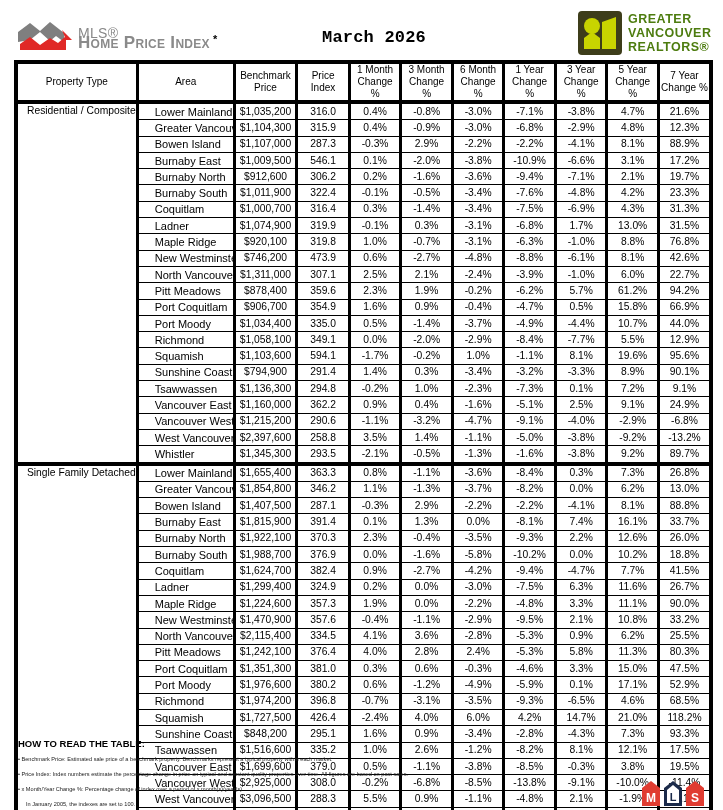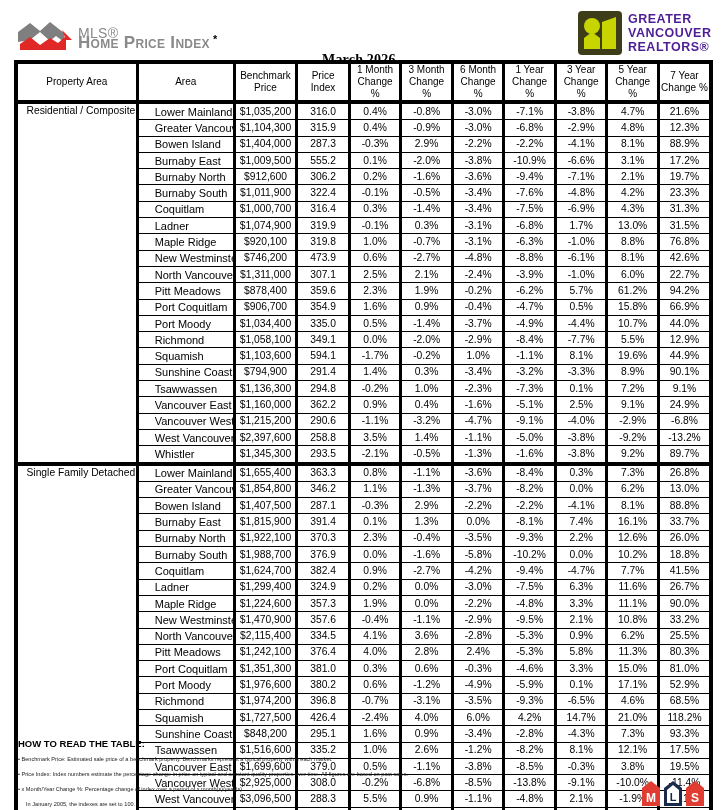--- a/index.html
+++ b/index.html
@@ -3,30 +3,30 @@
 <meta charset="utf-8">
 <style>
   html, body { margin:0; padding:0; background:#fff; }
   body { width:723px; height:810px; position:relative; overflow:hidden; font-family:"Liberation Sans", sans-serif; color:#000; }
   .header { position:absolute; left:0; top:0; width:723px; height:62px; }
   .hpi-logo { position:absolute; left:18px; top:20px; width:215px; height:32px; }
   .hpi-logo svg { position:absolute; left:0; top:0; }
   .hpi-mls { position:absolute; left:60px; top:5px; font-size:14px; color:#888; letter-spacing:0.3px; }
   .hpi-text { position:absolute; left:60px; top:13px; font-size:17px; color:#8a8a8a; font-weight:bold; letter-spacing:0.3px; font-variant:small-caps; white-space:nowrap; }
   .hpi-star { font-size:11px; color:#000; vertical-align:top; margin-left:3px; }
-  .title { position:absolute; left:322px; top:28px; font-size:14px; font-weight:900; font-family:Liberation Serif, serif; letter-spacing:0.2px;margin-top:24px; }
+  .title { position:absolute; left:322px; top:28px; font-size:17px; font-weight:900; font-family:Liberation Mono, monospace; letter-spacing:0.2px; }
   .gvr-logo { position:absolute; left:578px; top:11px; width:135px; height:44px; }
   .gvr-box { position:absolute; left:0; top:0; width:44px; height:44px; background:#3d3d1a; border-radius:4px; }
-  .gvr-text { position:absolute; left:50px; top:1px; font-size:12.5px; line-height:14px; font-weight:bold; color:#4c1d95; letter-spacing:0.5px; }
+  .gvr-text { position:absolute; left:50px; top:1px; font-size:12.5px; line-height:14px; font-weight:bold; color:#4d7c0f; letter-spacing:0.5px; }
 
   table.hpi { position:absolute; left:14px; top:60px; width:699px; border-collapse:collapse; border:4px solid #000; table-layout:fixed; }
   table.hpi th { font-weight:normal; font-size:10px; line-height:12px; border:3px solid #000; border-top:none; height:33px; text-align:center; padding:0 1px; }
   table.hpi th:first-child { border-left:none; }
   table.hpi td { font-size:10.3px; height:15.3px; line-height:14px; padding:0; border-left:3px solid #000; border-right:2px solid #000; border-bottom:1px solid #000; border-top:1px solid #000; text-align:center; white-space:nowrap; overflow:hidden; }
-  table.hpi td.ptype { text-align:center; vertical-align:top; padding-left:8px; border-bottom:none; border-left:none; font-size:10.3px; }
+  table.hpi td.ptype { text-align:right; vertical-align:top; padding-left:8px; border-bottom:none; border-left:none; font-size:10.3px; }
   table.hpi td.area { text-align:left; padding-left:16px; font-size:11px; }
   table.hpi tr.group-start td { border-top:4px solid #000; }
   table.hpi tr.hdr th { border-bottom:4px solid #000; }
 
   .legend { position:absolute; left:14px; top:738px; width:600px; }
   .legend-title { font-size:9.5px; font-weight:bold; margin:0 0 7px 4px; }
   .legend-item { font-size:5.6px; color:#222; margin:0 0 9px 4px; white-space:nowrap; }
   .legend-item.indent { margin-left:12px; }
   .mls-logo { position:absolute; left:640px; top:778px; width:80px; height:30px; }
 </style>
@@ -69,21 +69,21 @@
     <col style="width:51px">
       <col style="width:51px">
       <col style="width:51px">
       <col style="width:51px">
     <col style="width:51px">
       <col style="width:51px">
       <col style="width:52px">
   </colgroup>
   <thead>
     <tr class="hdr" id="hdr-row">
-        <th>Property Area</th>
+        <th>Property Type</th>
         <th>Area</th>
         <th>Benchmark Price</th>
         <th>Price Index</th>
         <th>1 Month Change %</th>
         <th>3 Month Change %</th>
         <th>6 Month Change %</th>
         <th>1 Year Change %</th>
         <th>3 Year Change %</th>
         <th>5 Year Change %</th>
         <th>7 Year Change %</th>
@@ -110,34 +110,34 @@
         <td>0.4%</td>
         <td>-0.9%</td>
         <td>-3.0%</td>
         <td>-6.8%</td>
         <td>-2.9%</td>
         <td>4.8%</td>
         <td>12.3%</td>
       </tr>
       <tr>
         <td class="area">Bowen Island</td>
-        <td>$1,404,000</td>
+        <td>$1,107,000</td>
         <td>287.3</td>
         <td>-0.3%</td>
         <td>2.9%</td>
         <td>-2.2%</td>
         <td>-2.2%</td>
         <td>-4.1%</td>
         <td>8.1%</td>
         <td>88.9%</td>
       </tr>
       <tr>
         <td class="area">Burnaby East</td>
         <td>$1,009,500</td>
-        <td>555.2</td>
+        <td>546.1</td>
         <td>0.1%</td>
         <td>-2.0%</td>
         <td>-3.8%</td>
         <td>-10.9%</td>
         <td>-6.6%</td>
         <td>3.1%</td>
         <td>17.2%</td>
       </tr>
       <tr>
         <td class="area">Burnaby North</td>
@@ -274,21 +274,21 @@
       <tr>
         <td class="area">Squamish</td>
         <td>$1,103,600</td>
         <td>594.1</td>
         <td>-1.7%</td>
         <td>-0.2%</td>
         <td>1.0%</td>
         <td>-1.1%</td>
         <td>8.1%</td>
         <td>19.6%</td>
-        <td>44.9%</td>
+        <td>95.6%</td>
       </tr>
       <tr>
         <td class="area">Sunshine Coast</td>
         <td>$794,900</td>
         <td>291.4</td>
         <td>1.4%</td>
         <td>0.3%</td>
         <td>-3.4%</td>
         <td>-3.2%</td>
         <td>-3.3%</td>
@@ -503,21 +503,21 @@
       <tr>
         <td class="area">Port Coquitlam</td>
         <td>$1,351,300</td>
         <td>381.0</td>
         <td>0.3%</td>
         <td>0.6%</td>
         <td>-0.3%</td>
         <td>-4.6%</td>
         <td>3.3%</td>
         <td>15.0%</td>
-        <td>81.0%</td>
+        <td>47.5%</td>
       </tr>
       <tr>
         <td class="area">Port Moody</td>
         <td>$1,976,600</td>
         <td>380.2</td>
         <td>0.6%</td>
         <td>-1.2%</td>
         <td>-4.9%</td>
         <td>-5.9%</td>
         <td>0.1%</td>

